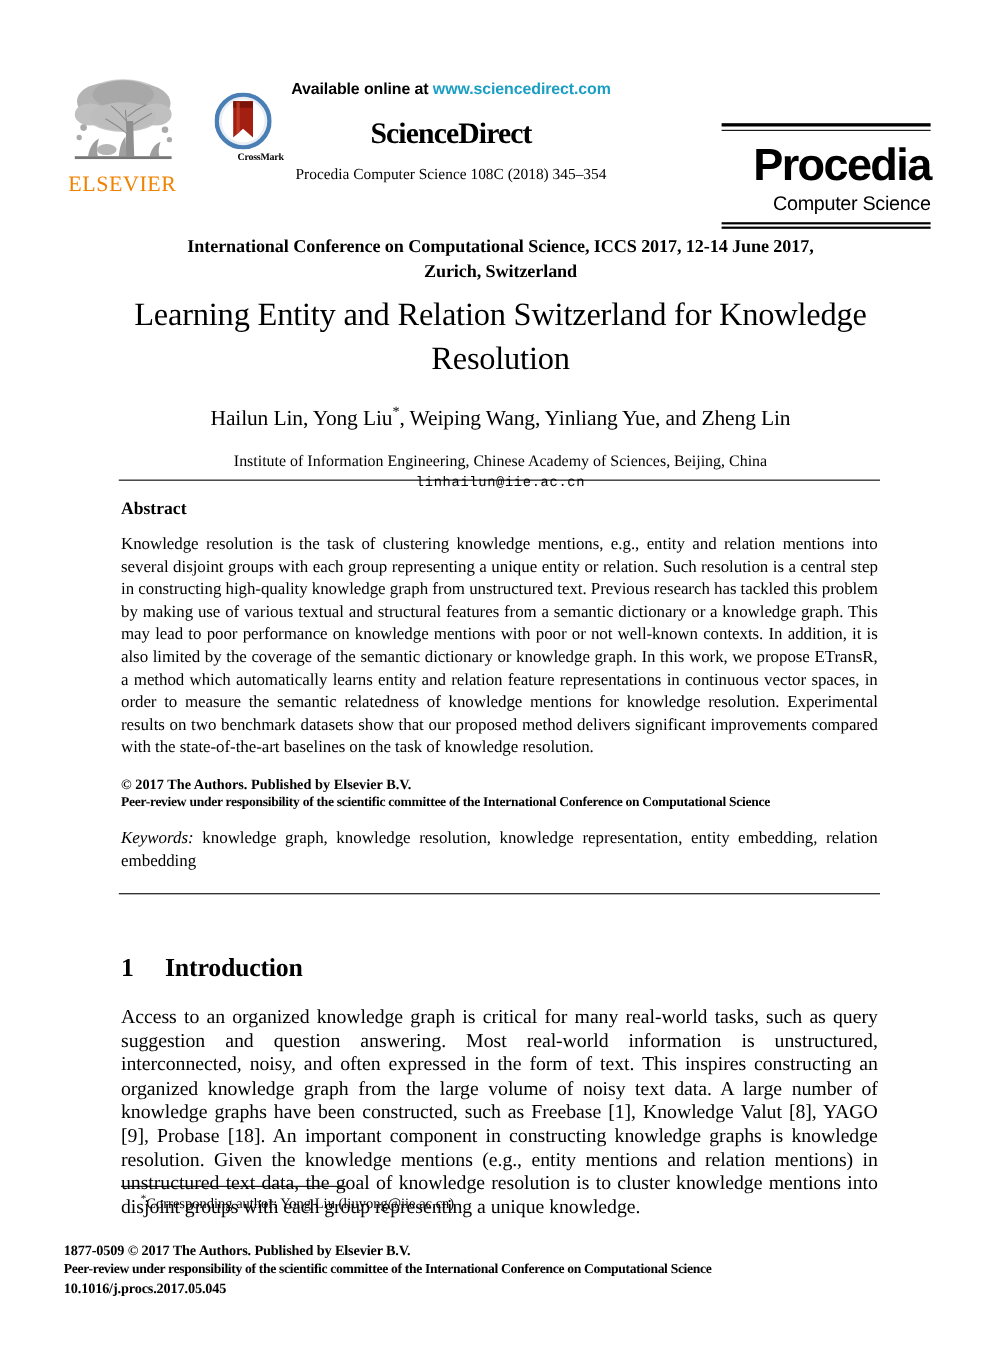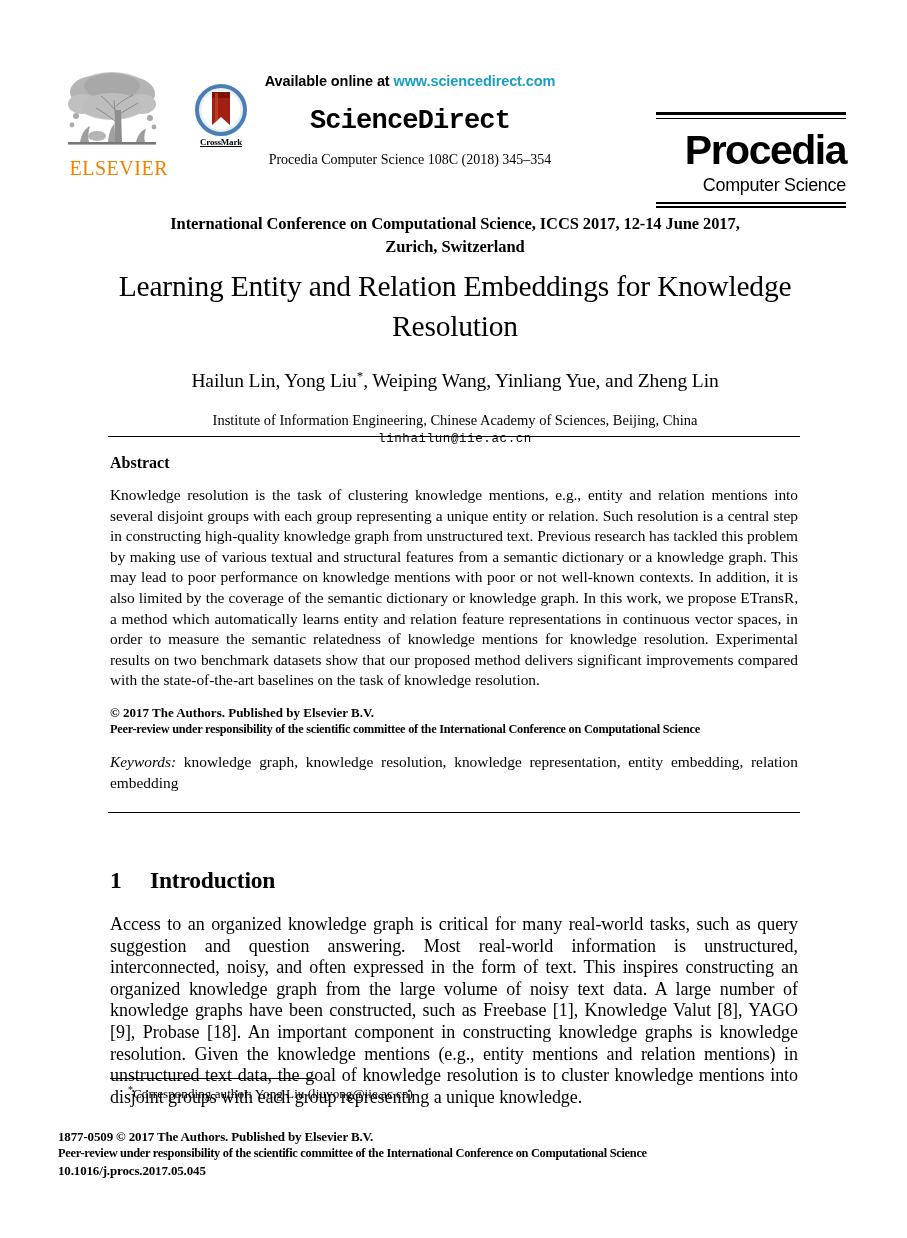--- a/index.html
+++ b/index.html
@@ -28,43 +28,42 @@
     left: 0;
     top: 62px;
     width: 907px;
     height: 125px;
   }
   .elsevier-logo {
     position: absolute;
     left: 62px;
     top: 8px;
     width: 106px;
-    text-align: right;
+    text-align: left;
   }
   .tree-art {
     width: 100px;
     height: 86px;
     display: block;
   }
   .elsevier-word {
     font-family: "Liberation Serif", "DejaVu Serif", serif;
     color: #ef8200;
     font-size: 20px;
     letter-spacing: 0.5px;
     line-height: 22px;
     margin-top: 1px;
   }
 
   .crossmark {
     position: absolute;
     left: 184px;
     top: 22px;
     width: 74px;
-    text-align: center;
-    text-decoration: underline;
+    text-align: right;
   }
   .crossmark-badge {
     width: 52px;
     height: 52px;
     display: block;
     margin: 0 auto;
   }
   .crossmark-word {
     font-family: "Liberation Serif", "DejaVu Serif", serif;
     font-weight: bold;
@@ -85,21 +84,21 @@
     font-family: "Liberation Sans", "DejaVu Sans", sans-serif;
     font-weight: bold;
     font-size: 14.5px;
     line-height: 18px;
     letter-spacing: -0.1px;
   }
   .sd-available .url {
     color: #1a9ec4;
   }
   .sd-brand {
-    font-family: Liberation Mono, monospace;
+    font-family: Liberation Serif, serif;
     font-weight: bold;
     font-size: 27px;
     line-height: 34px;
     letter-spacing: -0.8px;
     margin-top: 14px;
   }
   .sd-series {
     font-family: "Liberation Serif", "DejaVu Serif", serif;
     font-size: 14px;
     line-height: 18px;
@@ -375,21 +374,21 @@
       <div class="proc-rule-top"></div>
       <div class="proc-name">Procedia</div>
       <div class="proc-sub">Computer Science</div>
       <div class="proc-rule-bot"></div>
     </div>
   </div>
 
   <div class="titlearea">
     <div class="conference-line">International Conference on Computational Science, ICCS 2017, 12-14 June 2017,</div>
     <div class="conference-line">Zurich, Switzerland</div>
-    <h1 class="paper-title">Learning Entity and Relation Embeddings for Knowledge Resolution</h1>
+    <h1 class="paper-title">Learning Entity and Relation Switzerland for Knowledge Resolution</h1>
     <div class="authors">
       <span>Hailun Lin, Yong Liu</span><sup>*</sup><span>, Weiping Wang, Yinliang Yue, and Zheng Lin</span>
     </div>
     <div class="affiliation">Institute of Information Engineering, Chinese Academy of Sciences, Beijing, China</div>
     <div class="email">linhailun@iie.ac.cn</div>
   </div>
 
   <div class="rule rule-top"></div>
   <div class="rule rule-bottom"></div>
 

